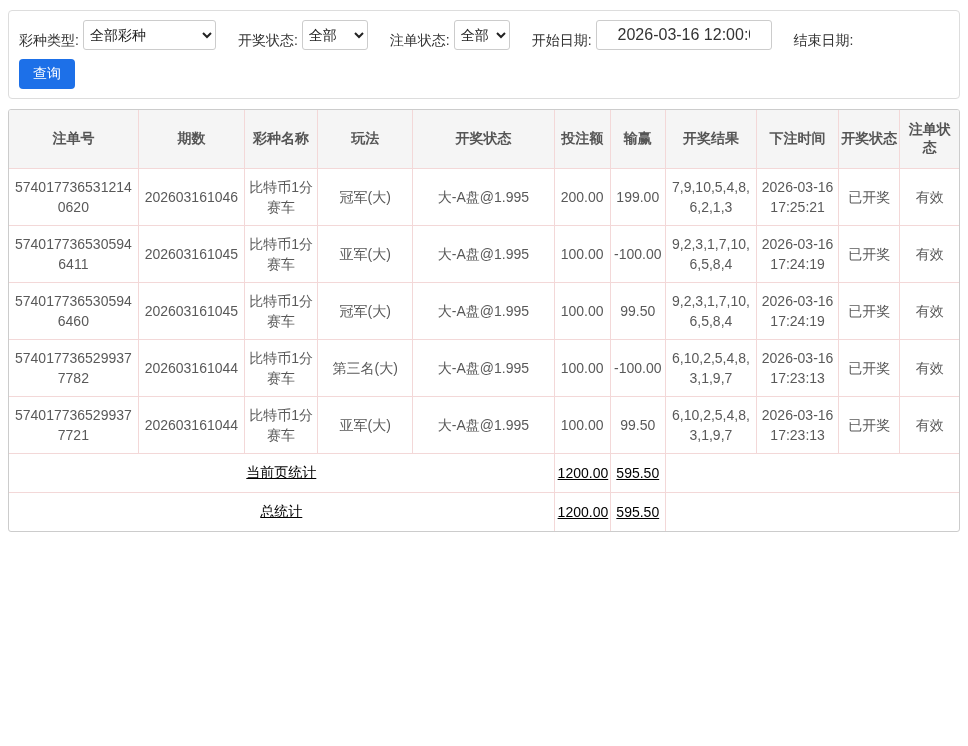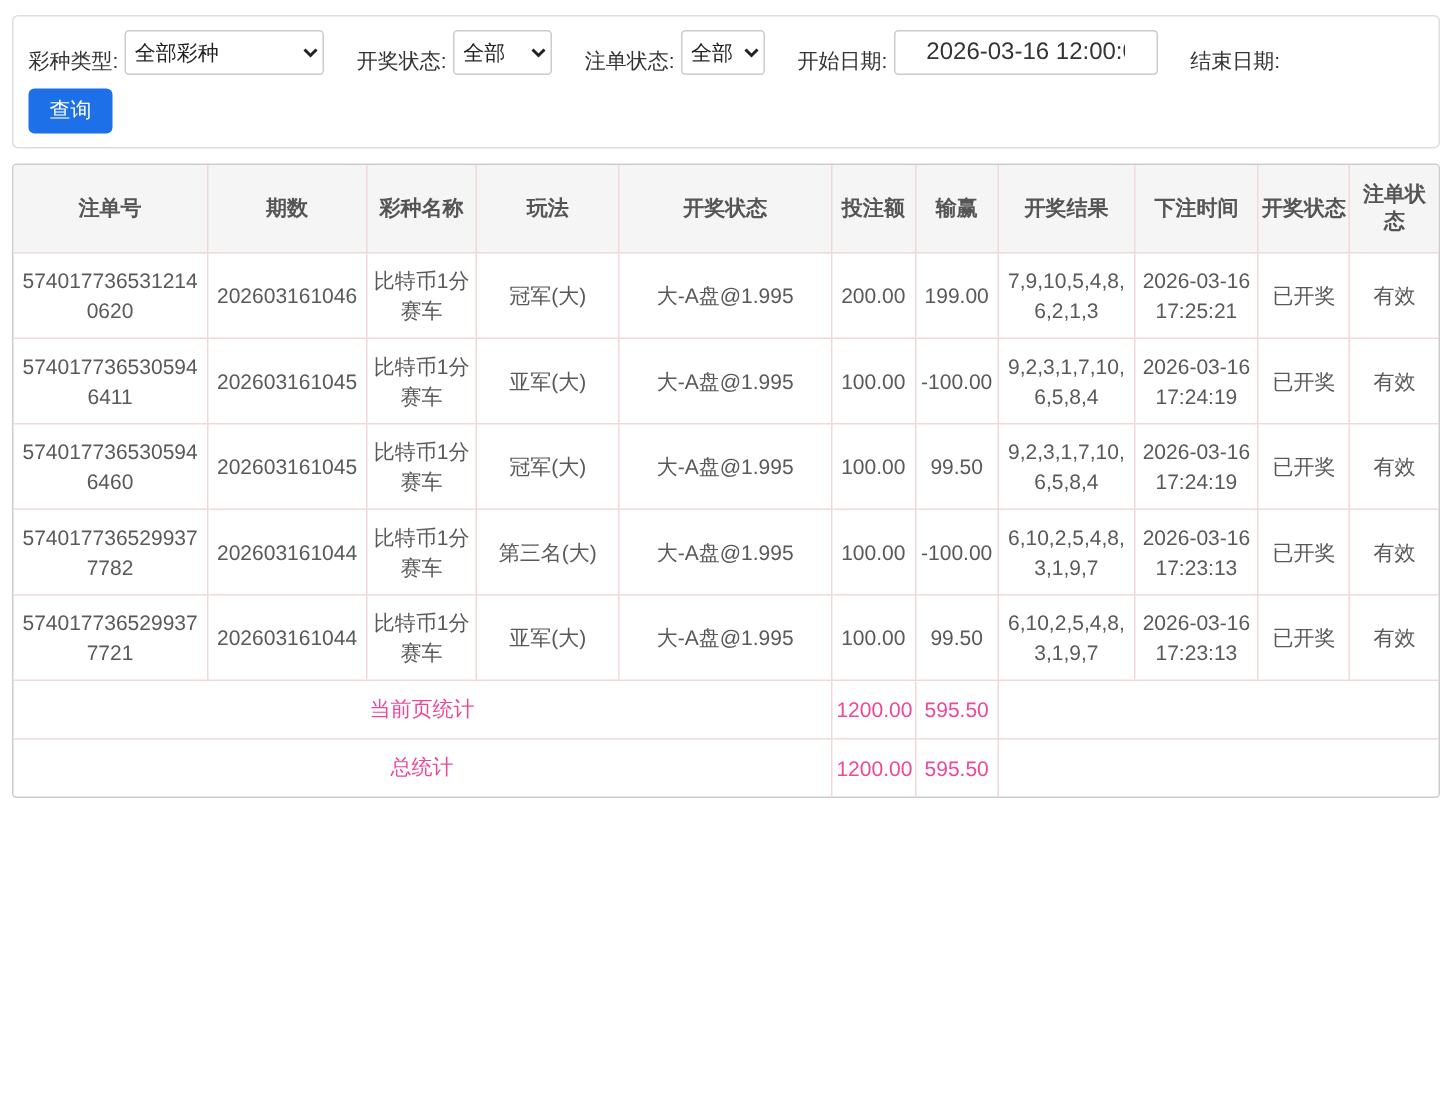--- a/index.html
+++ b/index.html
@@ -28,21 +28,21 @@
   
   .table-wrap{margin:10px 8px 8px 8px;border:1px solid #ccc;border-radius:3px;
     overflow:hidden;}
   table{border-collapse:collapse;table-layout:fixed;width:100%;}
   th,td{border-right:1px solid #f3d8d8;border-bottom:1px solid #f3d8d8;
     text-align:center;vertical-align:middle;font-size:14px;}
   th:last-child,td:last-child{border-right:none;}
   thead th{background:#f5f5f5;color:#555;font-weight:bold;padding:11px 2px;}
   tbody td{padding:8px 3px;line-height:20px;color:#595959;}
   tbody td.col0,tbody td.col7{word-break:break-all;}
-  tfoot td{padding:10px 3px;color:#ec4899;}
+  tfoot td{padding:10px 3px;color:#000000;text-decoration:underline;}
   tfoot tr:last-child td{border-bottom:none;}
 </style>
 </head>
 <body>
 
 <div class="filter-panel">
   <div class="filter-row">
     <span class="flabel">彩种类型:</span>
     <select class="fselect w-lg">
       <option>全部彩种</option>

